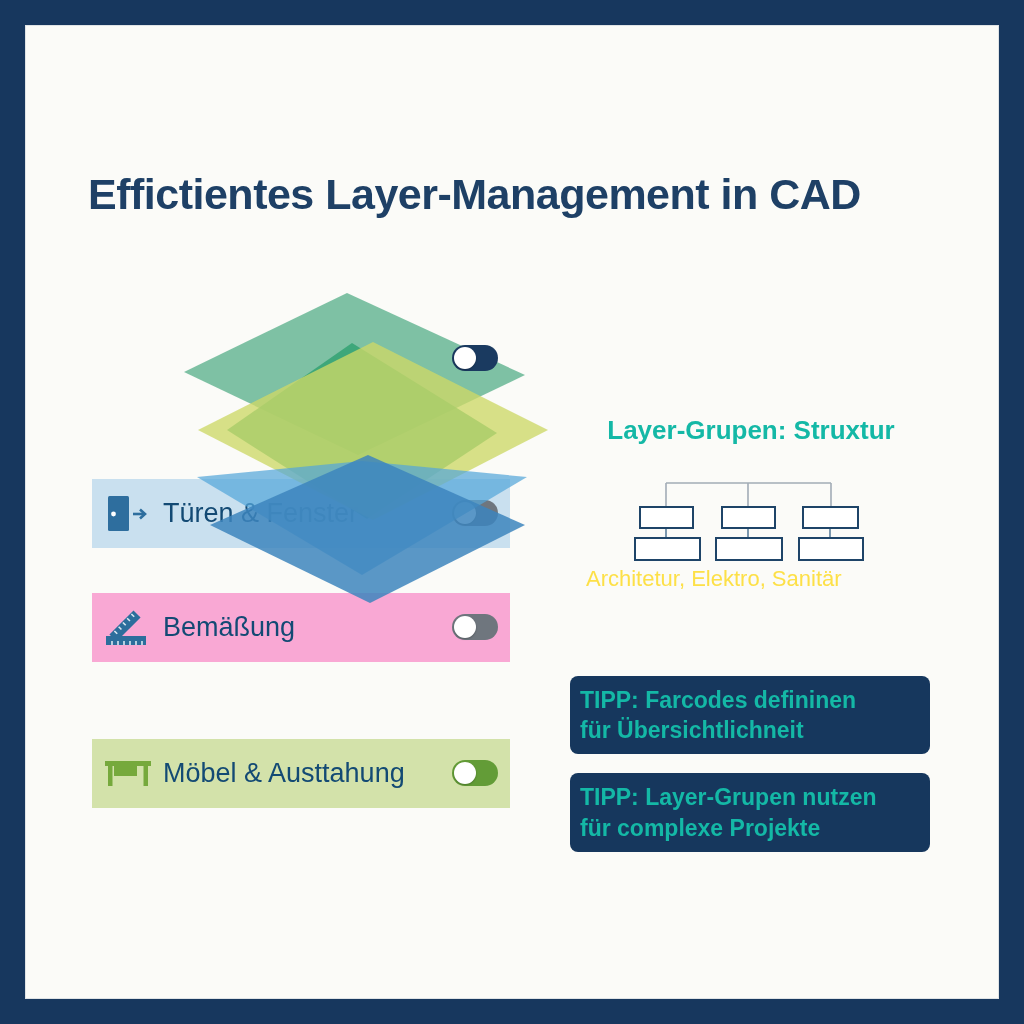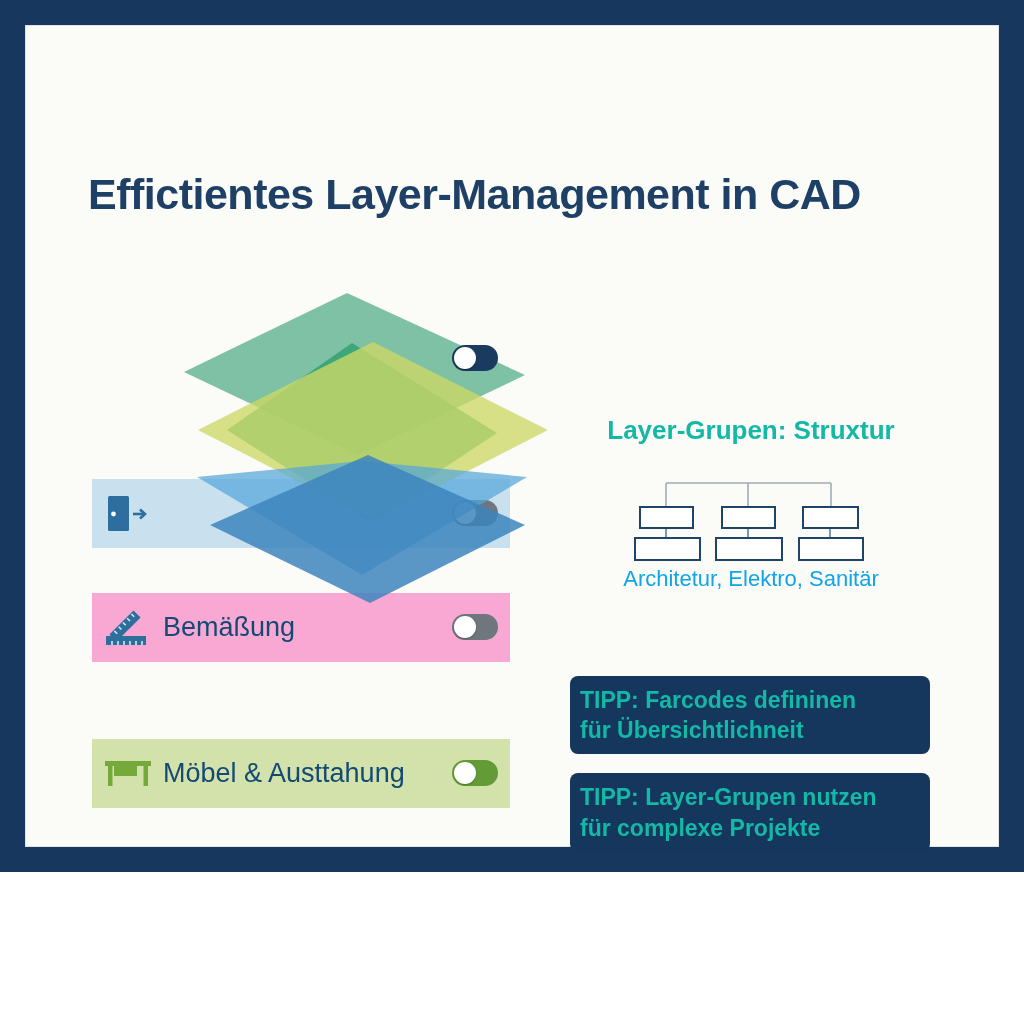--- a/index.html
+++ b/index.html
@@ -1,17 +1,17 @@
 <!DOCTYPE html>
 <html><head>
 <meta charset="utf-8">
 <style>
   html,body{margin:0;padding:0;}
   body{width:1024px;height:1024px;overflow:hidden;font-family:"Liberation Sans",sans-serif;}
-  .page{position:absolute;top:0;left:0;width:1024px;height:872px;background:#17375e;}
+  .page{position:absolute;top:0;left:0;width:1024px;height:1024px;background:#17375e;}
   .canvas{position:absolute;top:25px;left:25px;right:25px;bottom:25px;background:#fbfbf8;box-shadow:inset 0 0 0 1px #dfe3e6;}
   .abs{position:absolute;}
   .page-title{left:88px;top:172px;width:860px;font-size:43px;font-weight:bold;letter-spacing:-0.5px;color:#1e4066;line-height:1.05;}
   
   .layer-row{left:92px;width:418px;height:69px;display:flex;align-items:center;z-index:1;}
   .row-1{top:392px;background:#dfe392;}
   .row-2{top:479px;background:#c9e0ef;}
   .row-3{top:593px;background:#f9a8d4;}
   .row-4{top:651px;background:#8fb5d3;}
   .row-5{top:739px;background:#d3e2aa;}
@@ -23,21 +23,21 @@
   .toggle.green{background:#639c37;}
   .toggle.gray{background:#6f767e;}
   .toggle.navy{background:#1a3a60;}
   .row-toggle{right:12px;top:21px;}
   .stack-toggle{left:452px;top:345px;}
   
   .stack-svg{left:150px;top:280px;z-index:2;pointer-events:none;}
   
   .group-heading{left:590px;top:415px;width:322px;text-align:center;font-size:26px;font-weight:bold;color:#14b8a6;}
   .org-svg{left:600px;top:470px;z-index:1;}
-  .group-caption{left:586px;top:566px;width:330px;text-align:center;font-size:22px;color:#0ea5e9;}
+  .group-caption{left:586px;top:566px;width:330px;text-align:left;font-size:22px;color:#fde047;}
   
   .tip-box{left:570px;width:360px;background:#16375d;border-radius:8px;color:#14b8a6;display:flex;flex-direction:column;justify-content:center;padding-left:10px;box-sizing:border-box;z-index:2;}
   .tip-1{top:676px;height:78px;}
   .tip-2{top:773px;height:79px;}
   .tip-box span{font-size:23px;font-weight:bold;line-height:1.32;display:block;}
 </style>
 </head>
 <body>
 
 <div class="page">
@@ -60,20 +60,21 @@
 
   <div class="abs layer-row row-2">
     <div class="row-icon">
       <svg width="44" height="40" viewBox="0 0 44 40">
         <rect x="2" y="2" width="21" height="35" rx="1.5" fill="#2e6e9e"></rect>
         <circle cx="7.5" cy="20" r="2.4" fill="#ffffff"></circle>
         <line x1="27" y1="20" x2="38" y2="20" stroke="#2e6e9e" stroke-width="2.6"></line>
         <polyline points="34,15.5 39,20 34,24.5" fill="none" stroke="#2e6e9e" stroke-width="2.6"></polyline>
       </svg>
     </div>
+    <div class="row-label">Türen &amp; Fenster</div>
     <div class="toggle gray row-toggle">
         <div class="knob"></div>
       </div>
   </div>
 
   <div class="abs layer-row row-3">
     <div class="row-icon">
       <svg width="44" height="42" viewBox="0 0 44 42">
         <g transform="rotate(-45 19 19)">
           <rect x="2" y="14" width="34" height="10" fill="#2c6e9c"></rect>

